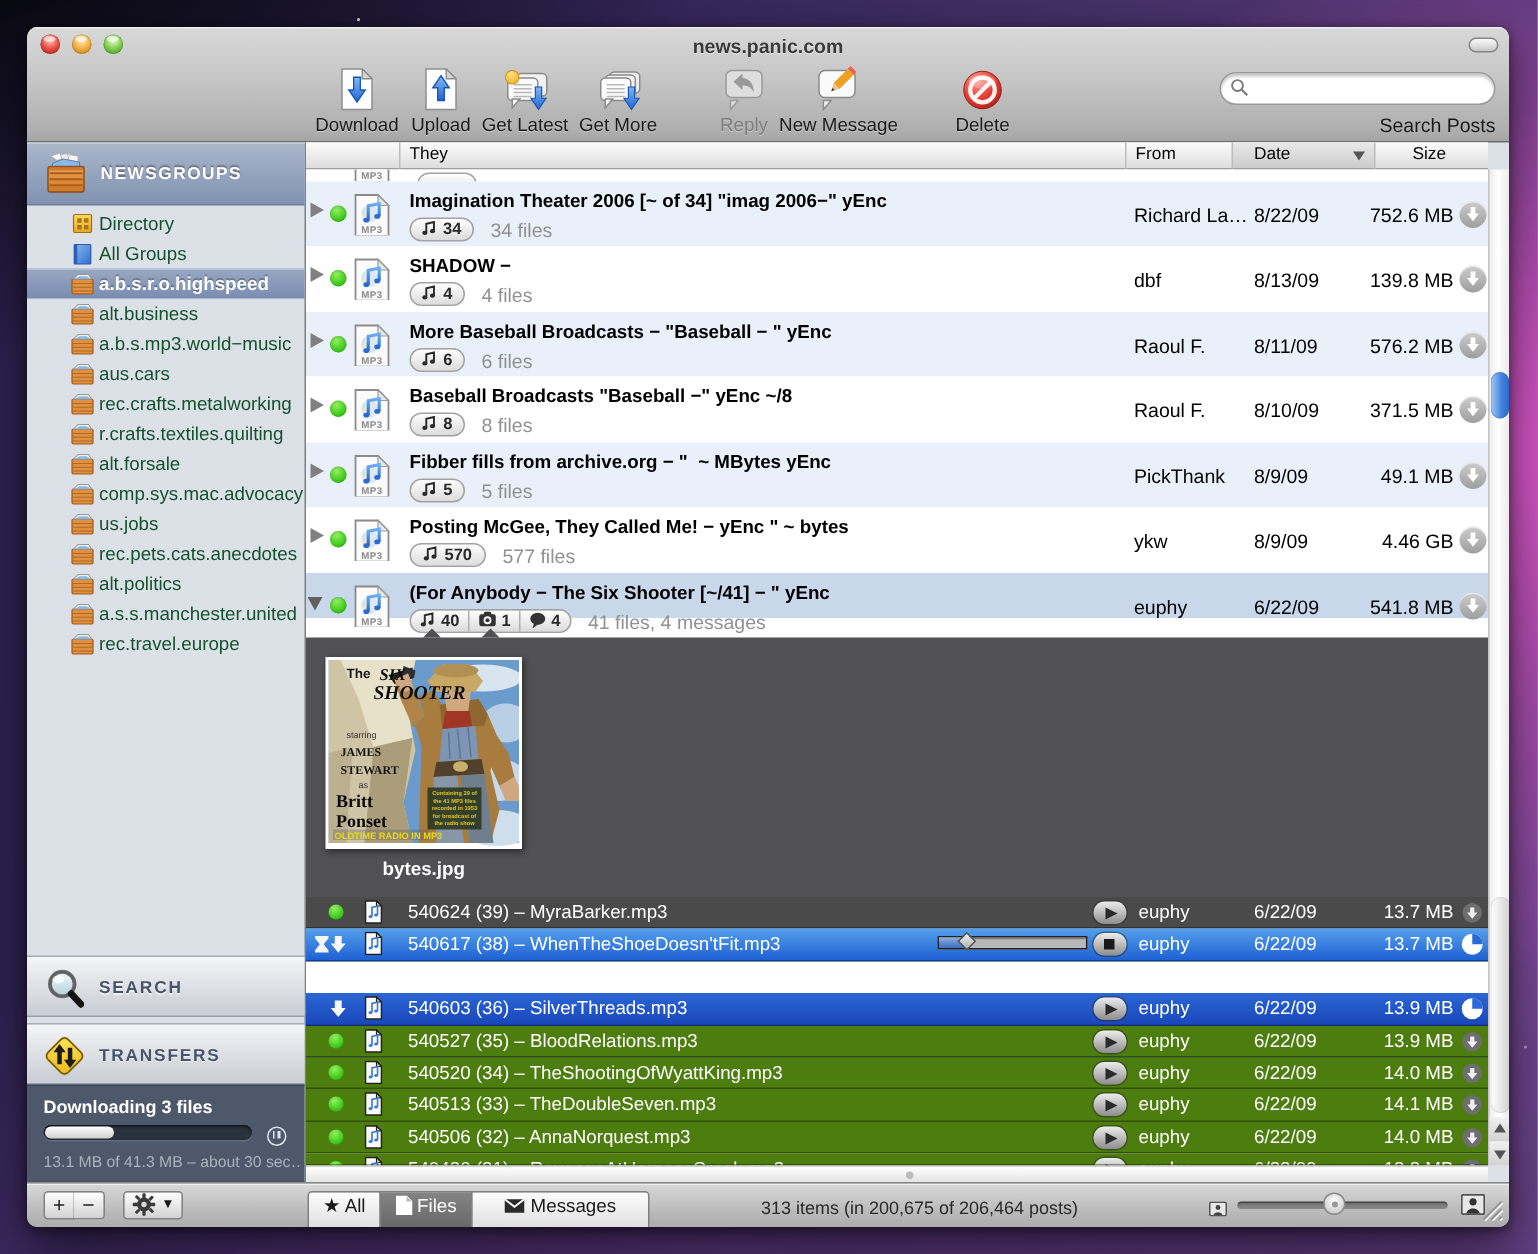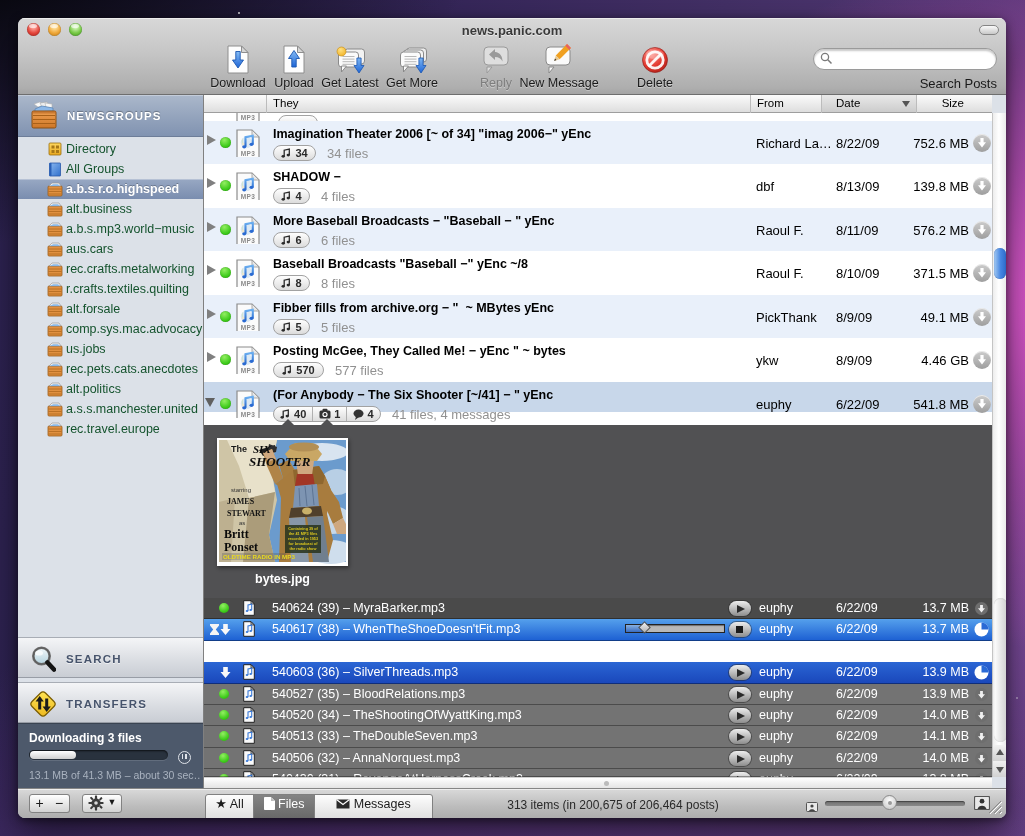--- a/index.html
+++ b/index.html
@@ -58,21 +58,21 @@
 .frm{position:absolute;left:552px;top:15px;font-size:13px;color:#000}
 .dat{position:absolute;left:632px;top:15px;font-size:13px;color:#000}
 .siz{position:absolute;left:646px;top:15px;width:119px;text-align:right;font-size:13px;color:#000}
 .dlb{position:absolute;left:769px;top:13px;width:18px;height:18px;border-radius:50%;background:linear-gradient(#cdcdcd,#9e9e9e);box-shadow:inset 0 1px 0 rgba(255,255,255,.6)}
 .dlb:after{content:"";position:absolute;left:5px;top:3.5px;width:8px;height:10px;background:#fff;clip-path:polygon(30% 0,70% 0,70% 48%,100% 48%,50% 100%,0 48%,30% 48%)}
 .dkp{position:absolute;left:0;top:330px;width:788px;height:173px;background:#515153}
 .ntc{position:absolute;top:-6px;width:0;height:0;border-left:6px solid transparent;border-right:6px solid transparent;border-bottom:6px solid #515153}
 .thmb{position:absolute;left:13px;top:13px;width:131px;height:128px;background:#fff;box-shadow:1px 2px 4px rgba(0,0,0,.45);padding:2px}
 .thl{position:absolute;left:13px;top:147px;width:131px;text-align:center;font-size:12.5px;font-weight:bold;color:#fff}
 .dr{position:absolute;left:0;width:788px;height:21px;background:#4a4a4a;font-size:12.5px;color:#fff}
-.dr.l{background:#737373}
+.dr.l{background:#4d7c0f}
 .dr.s1{background:linear-gradient(#55a0ec,#1b5ed2)}
 .dr.s2{background:linear-gradient(#3277de,#1a4dc2)}
 .dr.s3{background:linear-gradient(#2b66d4,#1946ba)}
 .dr .bd{position:absolute;left:0;bottom:0;width:788px;height:1px;background:rgba(0,0,0,.35)}
 .ddot{position:absolute;left:15px;top:5px;width:10px;height:10px;border-radius:50%;background:radial-gradient(circle at 40% 28%,#93ee62,#3ecb1b 62%,#27a30c)}
 .dfi{position:absolute;left:39px;top:2px}
 .dtx{position:absolute;left:68px;top:3px;white-space:nowrap}
 .deu{position:absolute;left:555px;top:3px}
 .dda{position:absolute;left:632px;top:3px}
 .dsz{position:absolute;left:646px;top:3px;width:119px;text-align:right}

